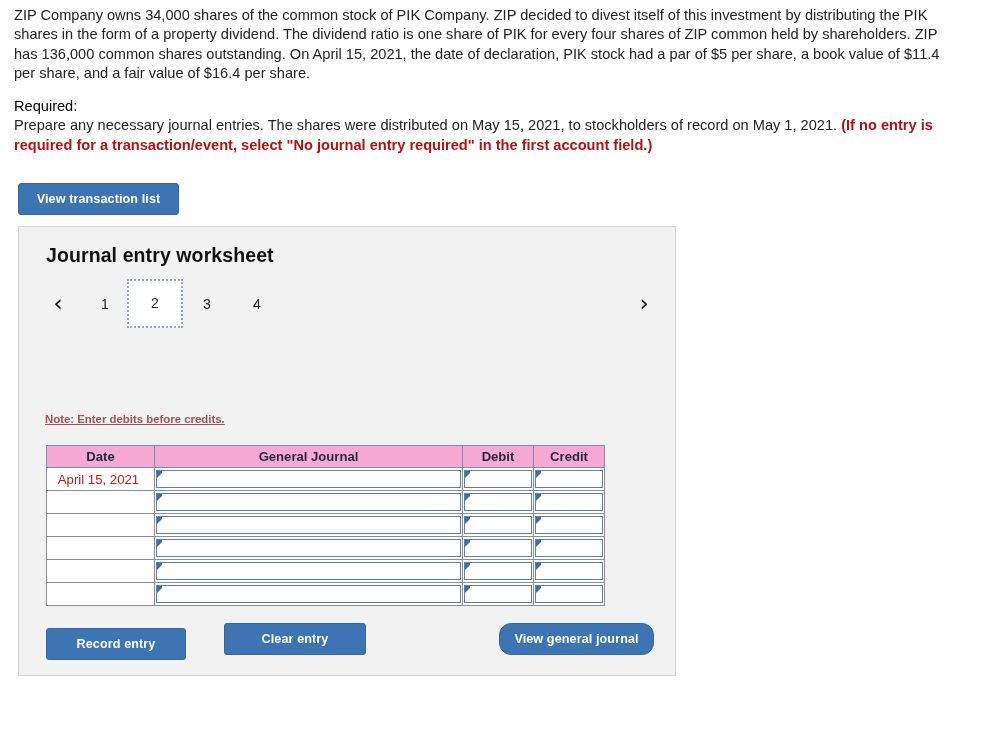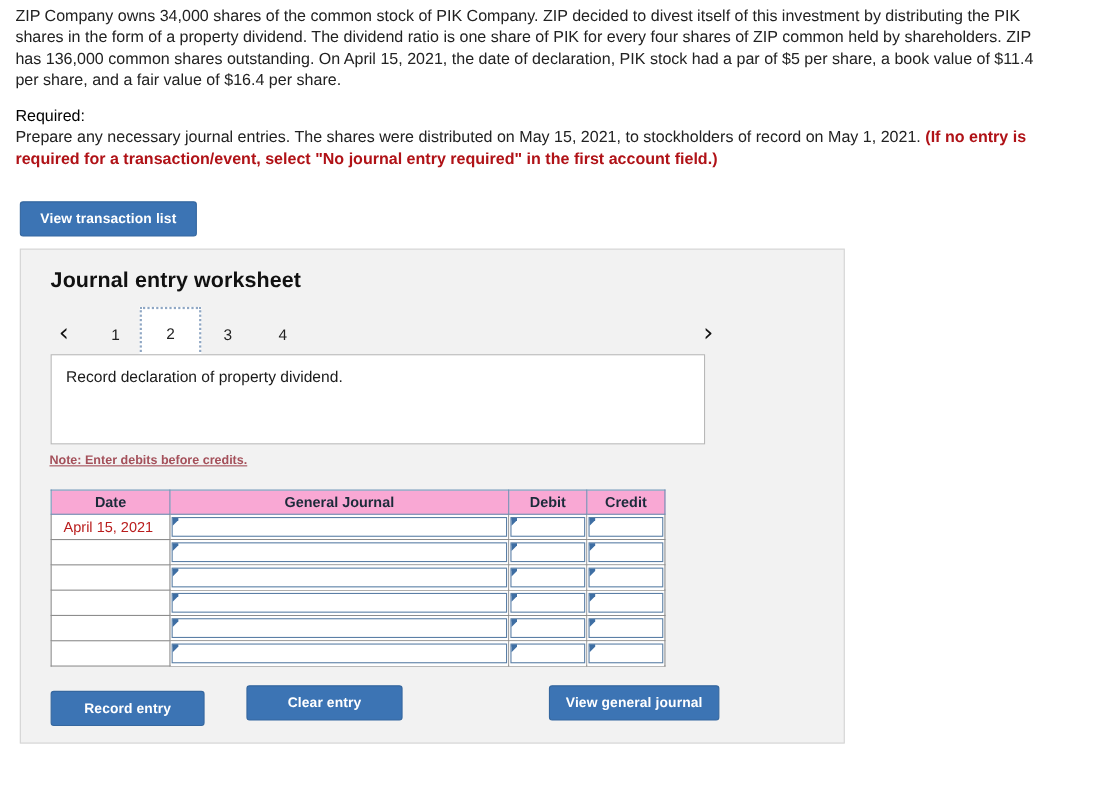--- a/index.html
+++ b/index.html
@@ -67,21 +67,21 @@
     width: 159px;
     height: 30px;
     line-height: 30px;
   }
 
   
   #worksheet-panel {
     position: absolute;
     left: 18px;
     top: 226px;
-    width: 750px;
+    width: 658px;
     height: 450px;
     background: #f2f2f2;
     border: 1px solid #d4d4d4;
     box-sizing: border-box;
   }
 
   #worksheet-title {
     position: absolute;
     left: 27px;
     top: 17px;
@@ -245,20 +245,21 @@
     height: 30px;
     line-height: 30px;
   }
   #view-general-journal {
     position: absolute;
     left: 480px;
     top: 396px;
     width: 153px;
     height: 30px;
     line-height: 30px;
+    border-radius: 12px;
   }
 </style>
 </head>
 <body>
 
 <div id="problem-statement">ZIP Company owns 34,000 shares of the common stock of PIK Company. ZIP decided to divest itself of this investment by distributing the PIK shares in the form of a property dividend. The dividend ratio is one share of PIK for every four shares of ZIP common held by shareholders. ZIP has 136,000 common shares outstanding. On April 15, 2021, the date of declaration, PIK stock had a par of $5 per share, a book value of $11.4 per share, and a fair value of $16.4 per share.</div>
 
 <div id="required-block">
   <span id="required-label">Required:</span>
   <span>Prepare any necessary journal entries. The shares were distributed on May 15, 2021, to stockholders of record on May 1, 2021. </span><span class="req-warn">(If no entry is required for a transaction/event, select "No journal entry required" in the first account field.)</span>
@@ -277,23 +278,20 @@
 
     <div class="pager-tab active" style="left:82px;">2</div>
 
     <div class="pager-tab" style="left:150px;">3</div>
 
     <div class="pager-tab" style="left:200px;">4</div>
 
     <div class="pager-arrow" id="pager-next">›</div>
   </div>
 
-  <div id="entry-description-box">
-    <div id="entry-description-text">Record declaration of property dividend.</div>
-  </div>
 
   <div id="debit-note">Note: Enter debits before credits.</div>
 
   <table id="journal-table">
     <colgroup>
       <col class="col-date">
         <col class="col-gj">
         <col class="col-debit">
         <col class="col-credit">
     </colgroup>

